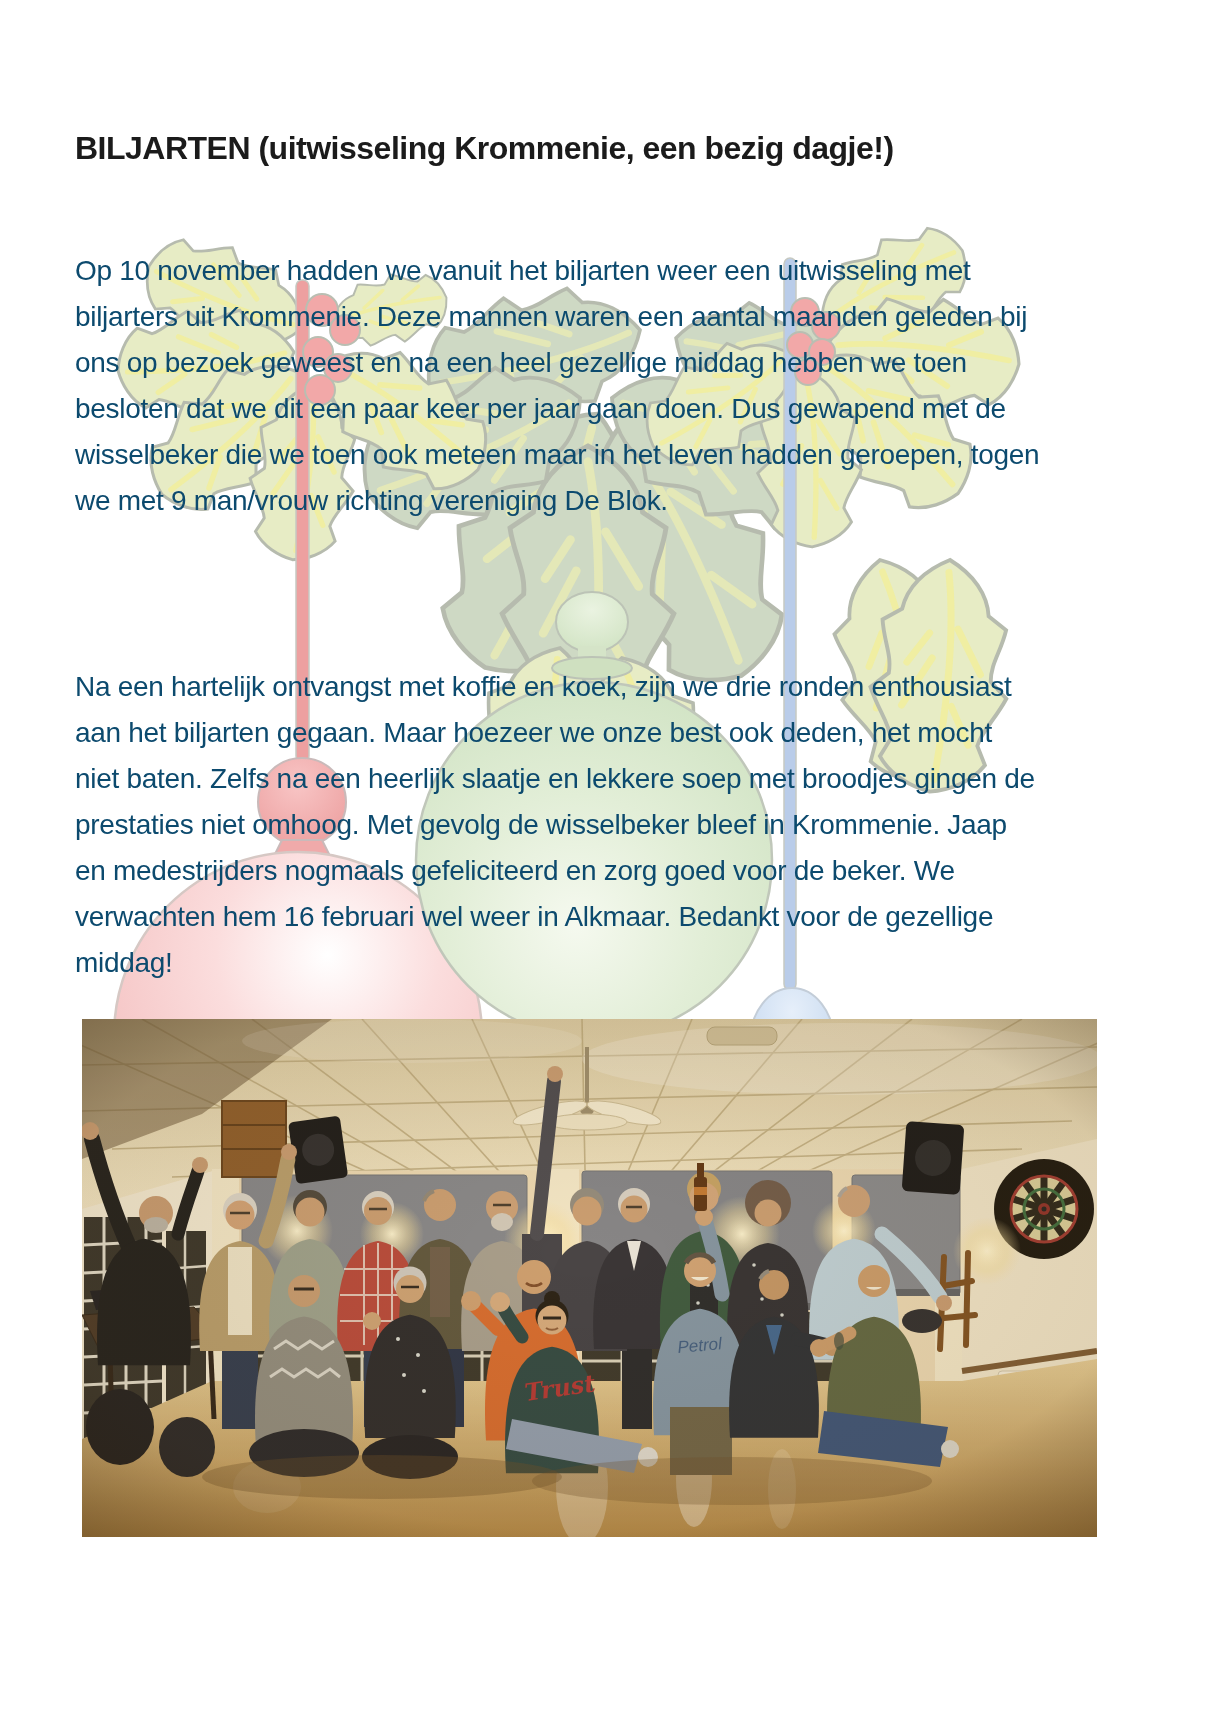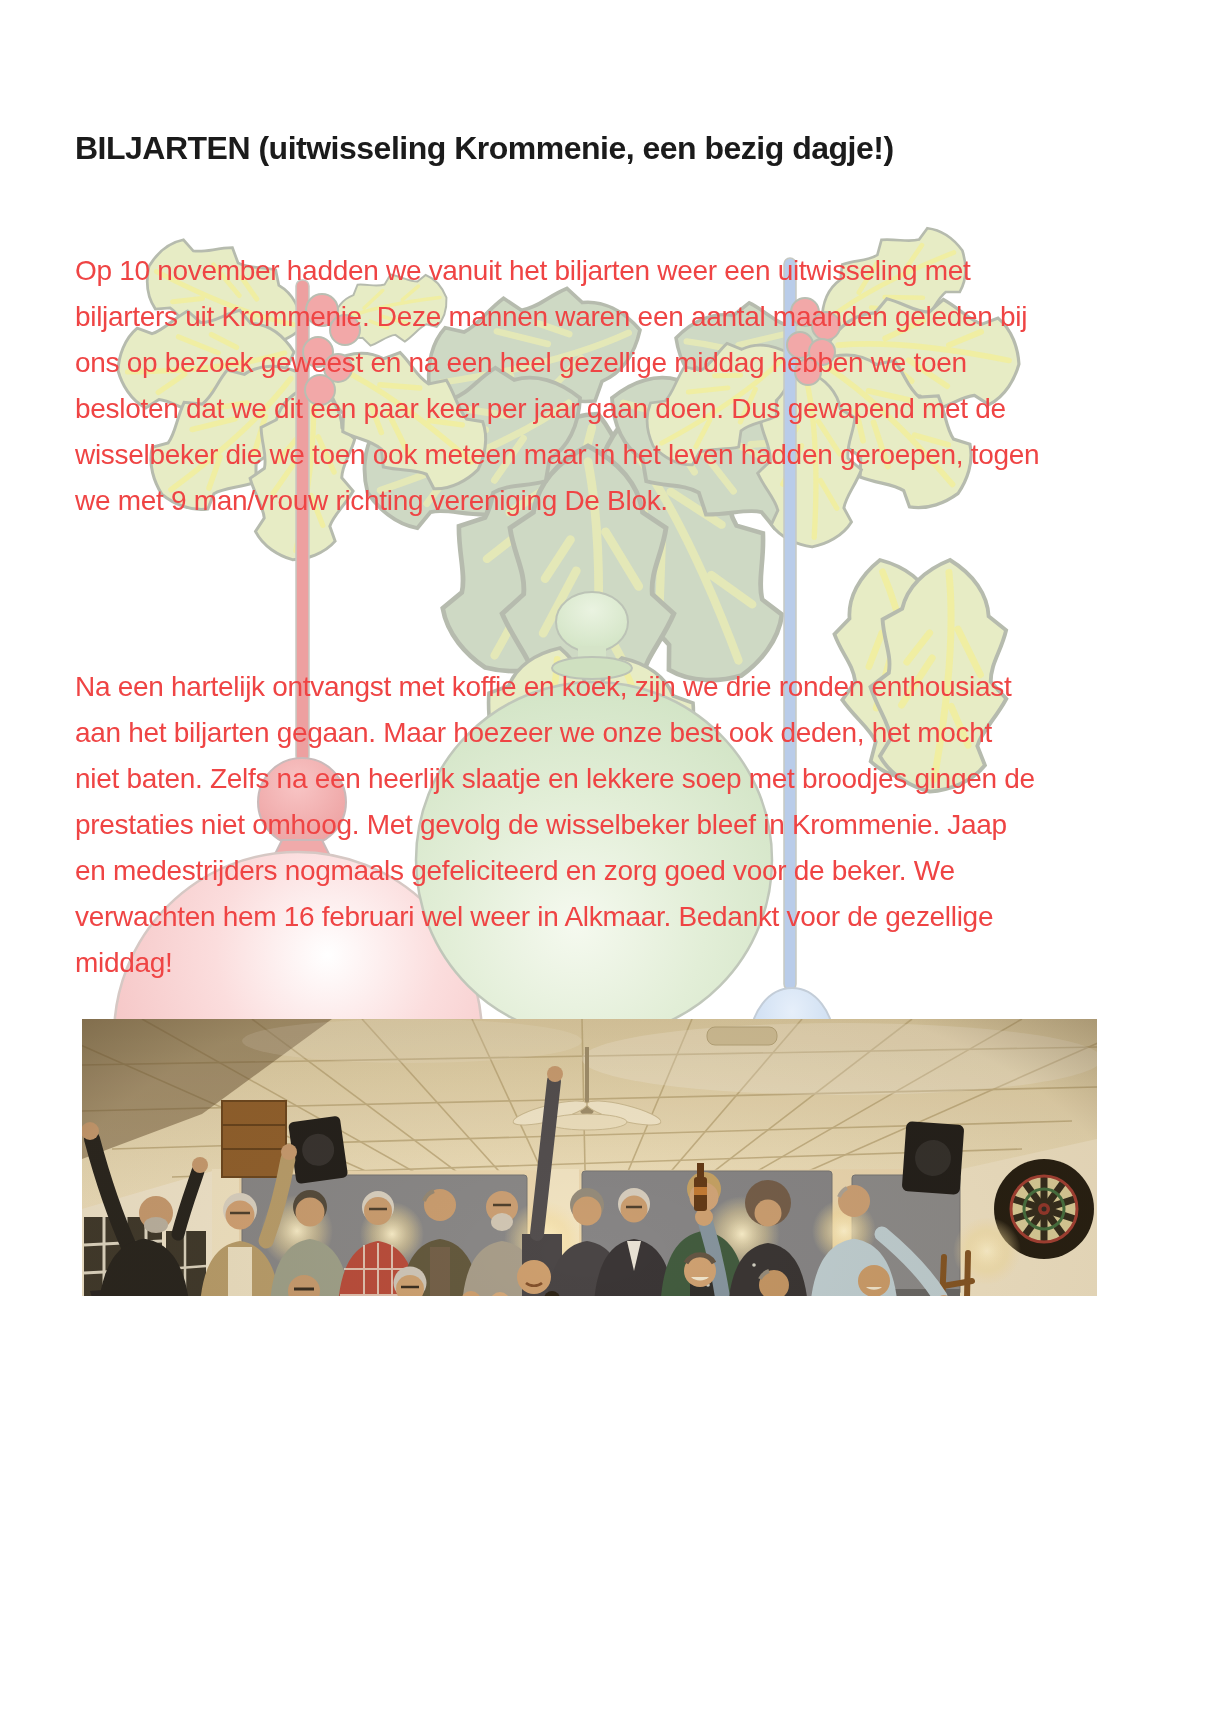--- a/index.html
+++ b/index.html
@@ -1,33 +1,33 @@
 <!DOCTYPE html>
 <html><head>
 <meta charset="utf-8">
 <style>
   html,body{margin:0;padding:0;background:#ffffff;}
   .page{
     position:relative;
-    width:1218px;height:1296px;
+    width:1218px;height:1728px;
     background:#ffffff;
     overflow:hidden;
     font-family:"Liberation Sans", sans-serif;
     color:#1b1b1b;
   }
   .watermark{position:absolute;left:0;top:0;z-index:0;pointer-events:none;}
   .lf{fill:var(--lf,#e7ecc5);stroke:#b6bbae;stroke-width:2.5;}
   .vn{fill:none;stroke:var(--vn,#f1ee9b);stroke-width:4.5;stroke-linecap:round;opacity:.85;}
   .article-title{
     position:absolute;left:75px;top:130px;z-index:2;margin:0;
     font-size:32px;font-weight:700;letter-spacing:-0.5px;color:#1b1b1b;
   }
   .para{
     position:absolute;left:75px;width:968px;z-index:2;margin:0;
-    font-size:28px;line-height:46px;letter-spacing:-0.3px;color:#ef4444;
+    font-size:28px;line-height:46px;letter-spacing:-0.3px;color:#0c4a6e;
   }
   .para1{top:248px;}
   .para2{top:664px;}
   .photo{
     position:absolute;left:82px;top:1019px;width:1015px;height:518px;
     z-index:3;margin:0;overflow:hidden;background:#d9c4a0;
   }
   .photo svg{display:block;}
   .script-red{font-family:"DejaVu Serif", serif;font-style:italic;font-weight:700;}
 </style>

